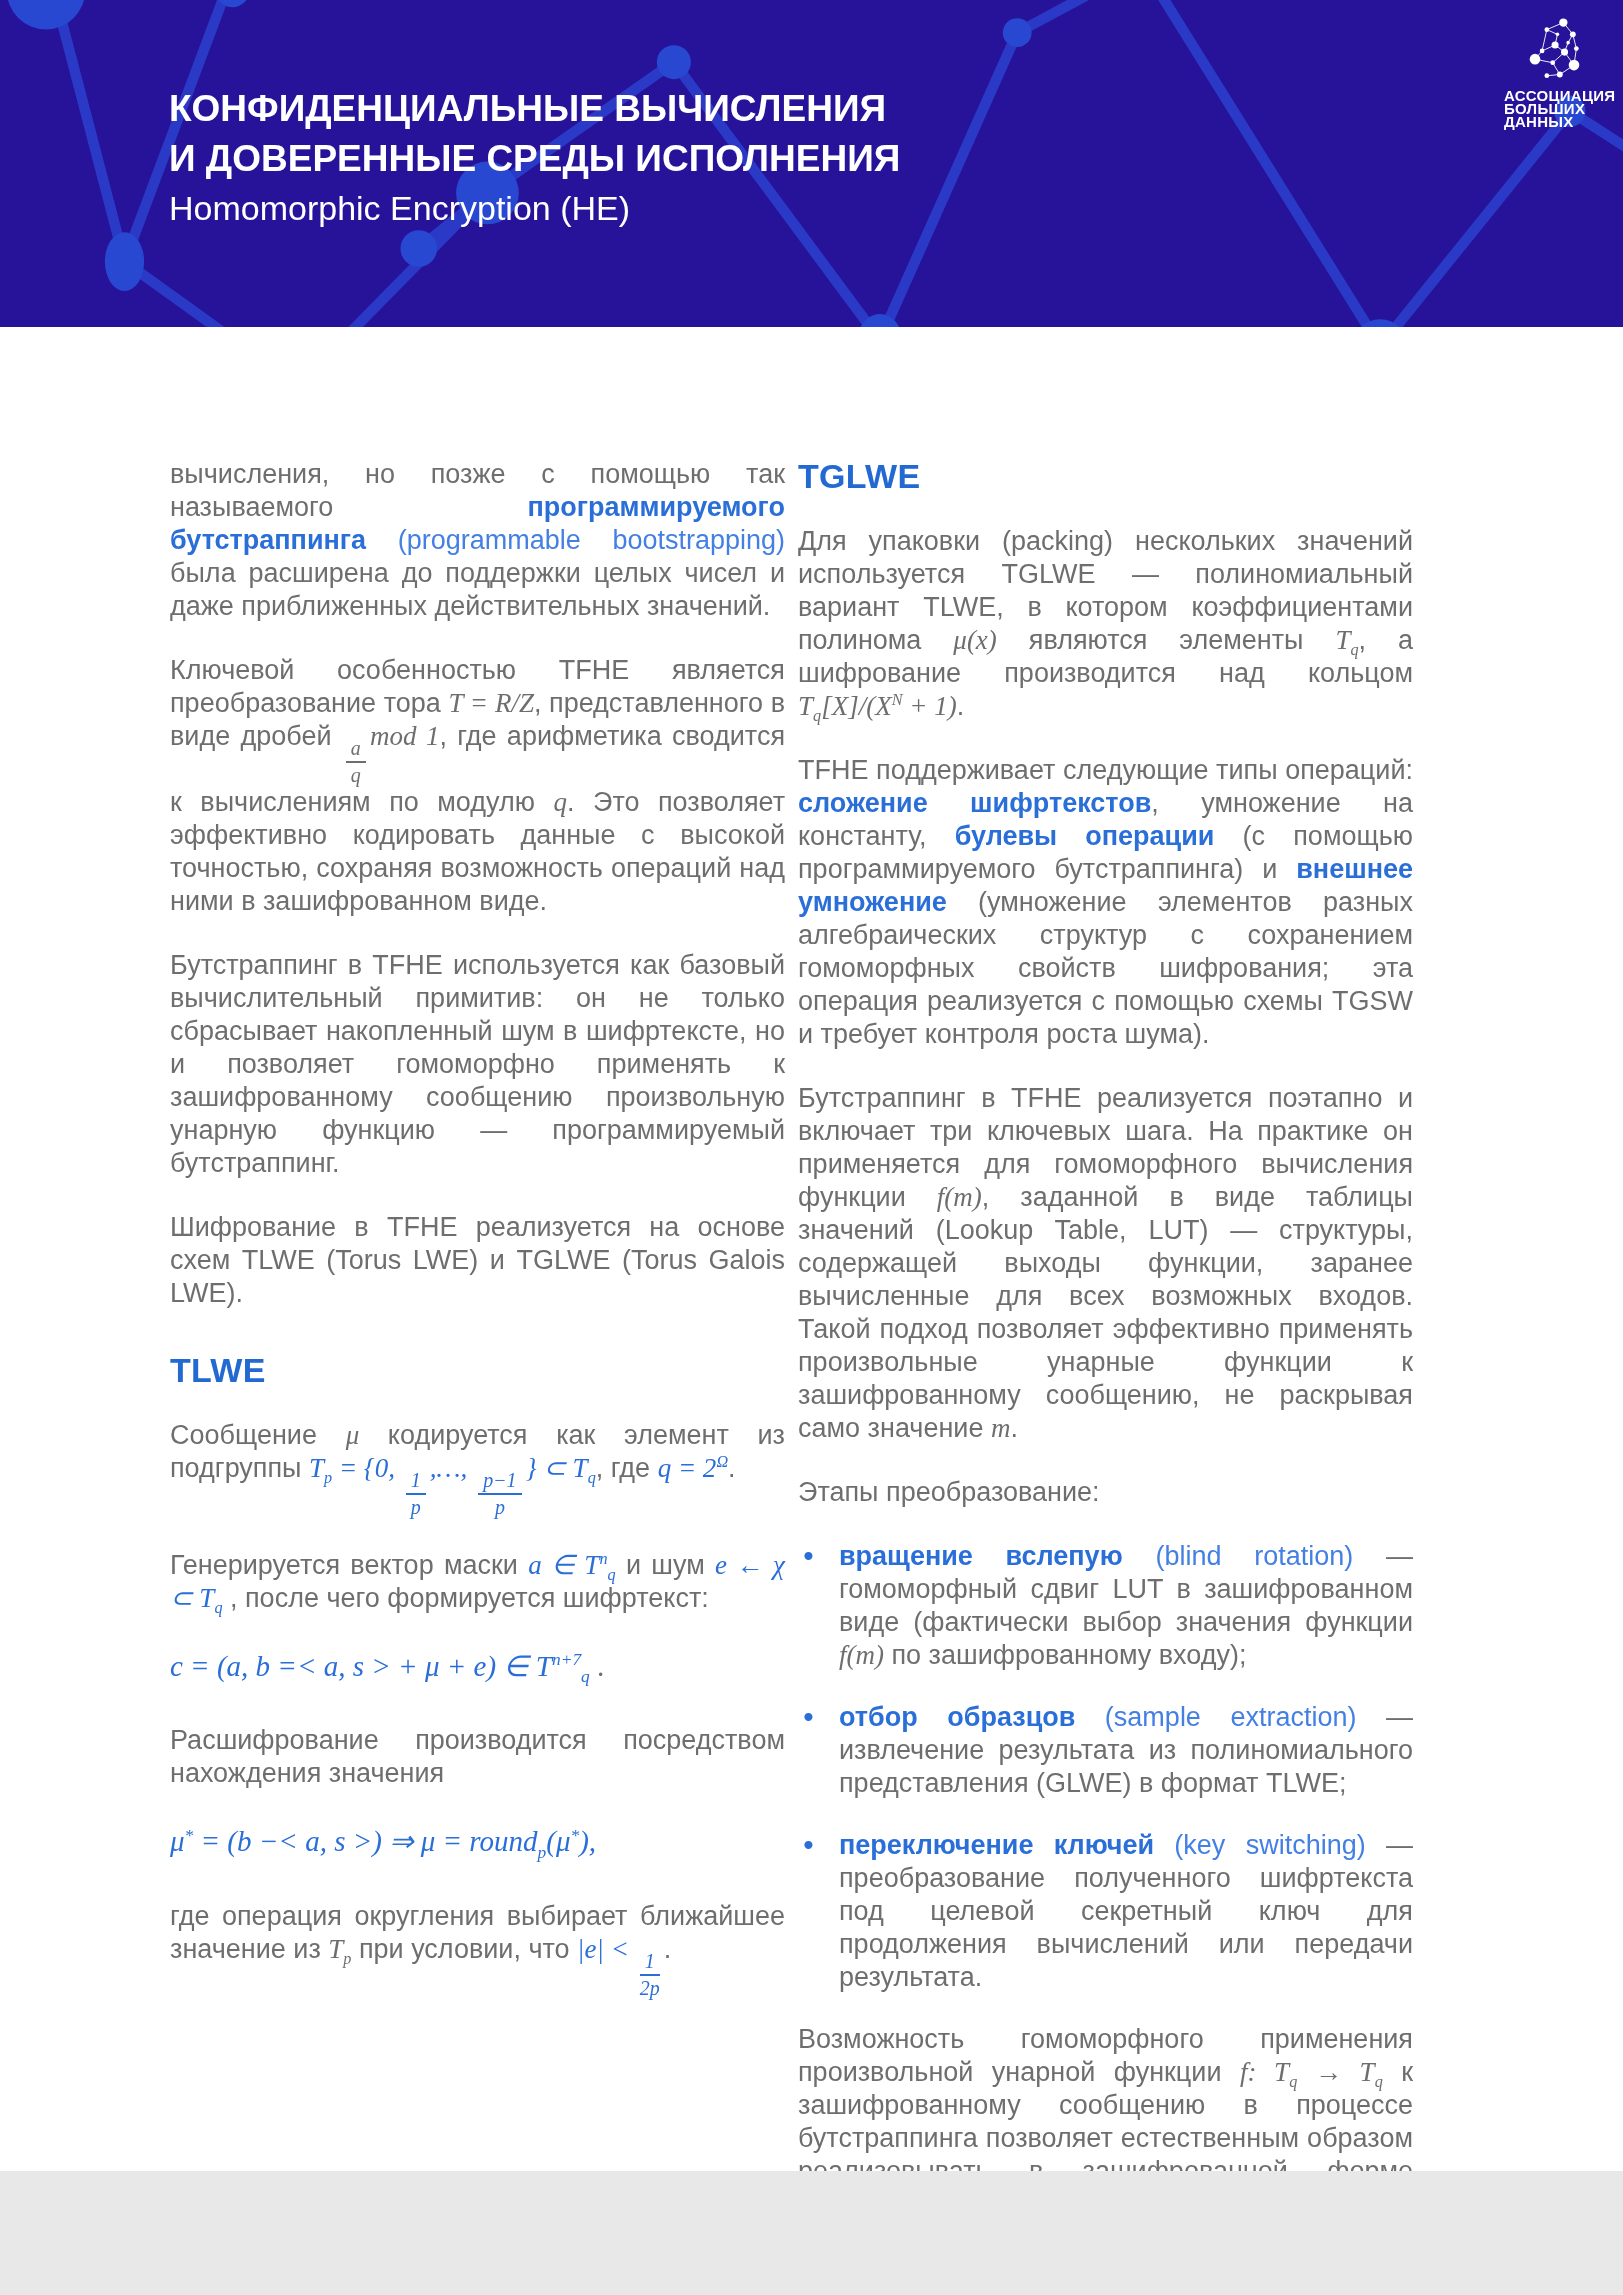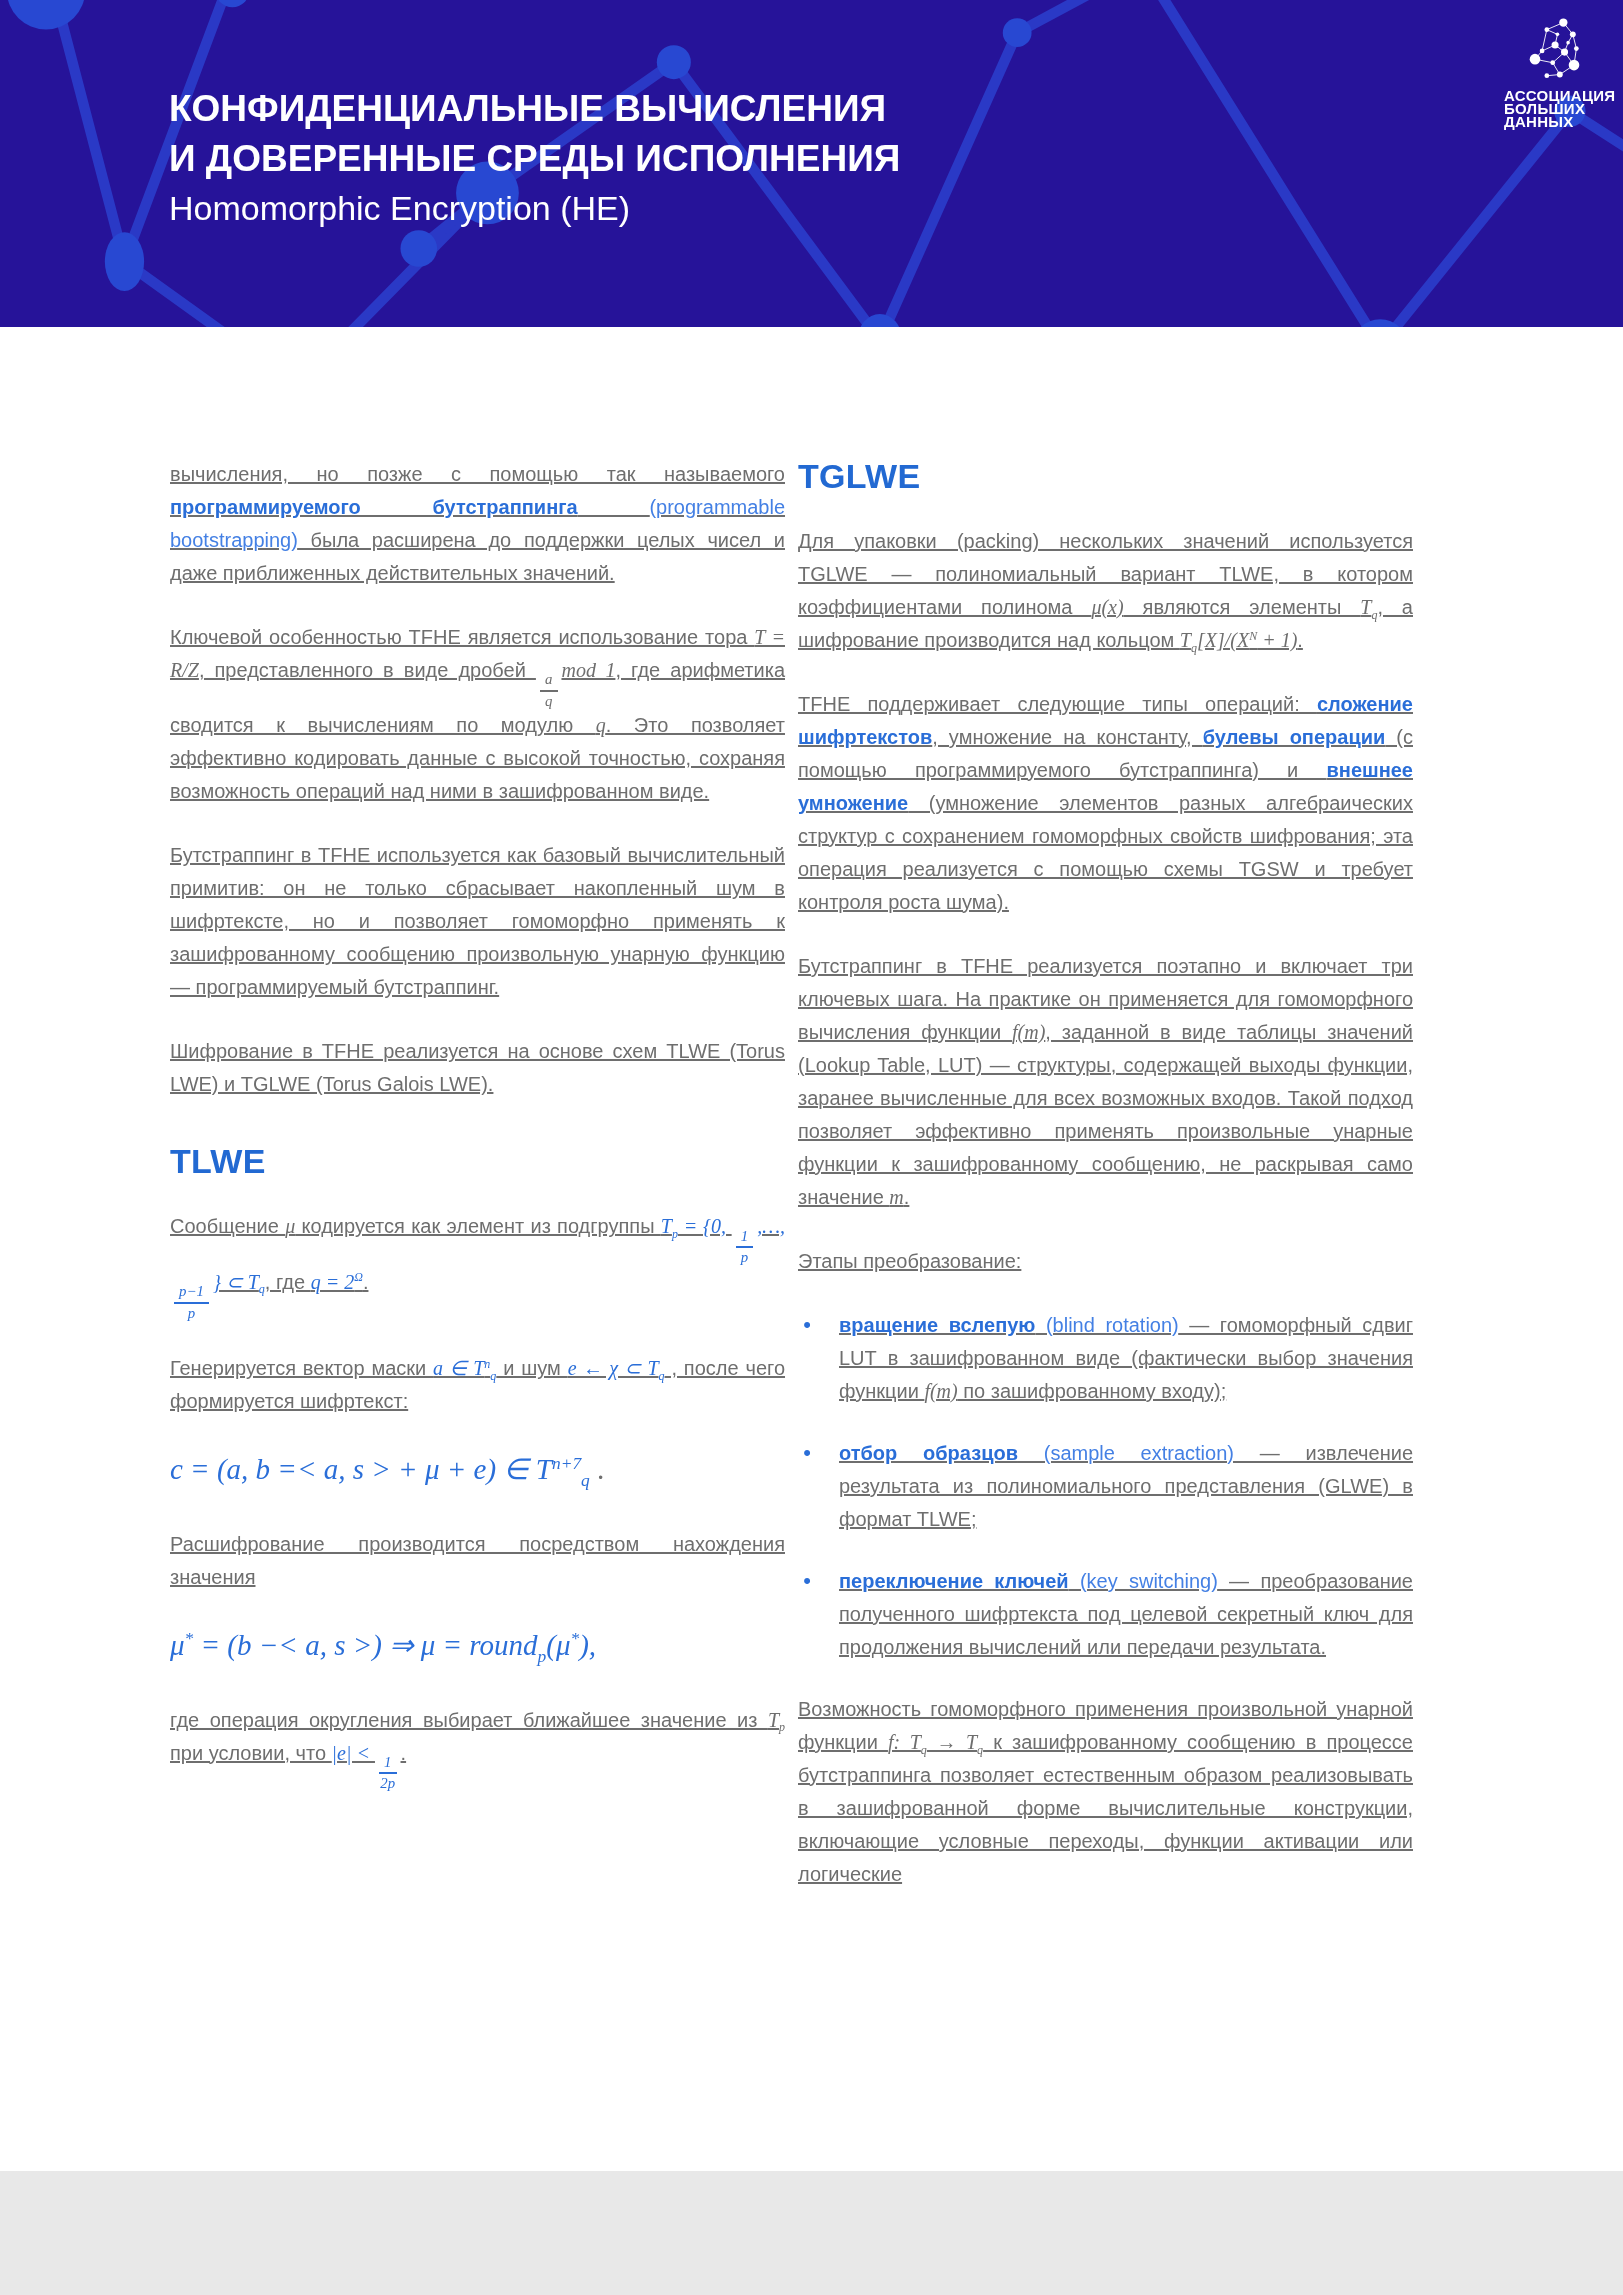--- a/index.html
+++ b/index.html
@@ -24,22 +24,22 @@
   .logo { position:absolute; left:1498px; top:15.7px; width:105px; color:#ffffff; z-index:2; }
   .logo svg { display:block; margin-left:23.6px; }
   .logo-text { margin-top:2.6px; padding-left:5.9px; font-size:15px; font-weight:700; line-height:13px; letter-spacing:0.3px; }
 
   
   .col { position:absolute; top:458px; width:615px; }
   .col-left  { left:170px;  }
   .col-right { left:798px; top:457px; }
 
   .para, .bullet {
-    font-size:20px; line-height:33px; color:#6e6e6e;
-    text-align:justify; margin:0 0 31px;text-decoration:underline;
+    font-size:27px; line-height:33px; color:#6e6e6e;
+    text-align:justify; margin:0 0 31px;
   }
   .sec-heading {
     font-size:34px; font-weight:700; color:#2269d2;
     margin:41px 0 29px; letter-spacing:0.3px;
   }
   .col-right .sec-heading:first-child { margin-top:0; }
 
   .bullet { position:relative; padding-left:41px; margin-bottom:29px; }
   .bullet-dot { position:absolute; left:5.2px; top:-1.3px; color:#2a6ed8; font-size:1.1em; }
 
@@ -158,21 +158,21 @@
       <div class="logo-text">
         <div>АССОЦИАЦИЯ</div>
         <div>БОЛЬШИХ ДАННЫХ</div>
       </div>
     </div>
   </header>
 
   <main>
     <section class="col col-left">
         <p class="para"><span class="n">вычисления, но позже с помощью так называемого </span><span class="bb">программируемого бутстраппинга</span><span class="n"> </span><span class="bl">(programmable bootstrapping)</span><span class="n"> была расширена до поддержки целых чисел и даже приближенных действительных значений.</span></p>
-        <p class="para"><span class="n">Ключевой особенностью TFHE является использование тора </span><span class="fg">T = R/Z</span><span class="n">, представленного в виде дробей </span><span class="frac fg">
+        <p class="para"><span class="n">Ключевой особенностью TFHE является преобразование тора </span><span class="fg">T = R/Z</span><span class="n">, представленного в виде дробей </span><span class="frac fg">
             <span class="fnum">a</span>
             <span class="fden">q</span>
           </span><span class="fg">mod 1</span><span class="n">, где арифметика сводится к вычислениям по модулю </span><span class="fg">q</span><span class="n">. Это позволяет эффективно кодировать данные с высокой точностью, сохраняя возможность операций над ними в зашифрованном виде.</span></p>
         <p class="para"><span class="n">Бутстраппинг в TFHE используется как базовый вычислительный примитив: он не только сбрасывает накопленный шум в шифртексте, но и позволяет гомоморфно применять к зашифрованному сообщению произвольную унарную функцию — программируемый бутстраппинг.</span></p>
         <p class="para"><span class="n">Шифрование в TFHE реализуется на основе схем TLWE (Torus LWE) и TGLWE (Torus Galois LWE).</span></p>
         <h2 class="sec-heading">TLWE</h2>
         <p class="para"><span class="n">Сообщение </span><span class="fg">μ</span><span class="n"> кодируется как элемент из подгруппы </span><span class="fb">T</span><sub class="fb">p</sub><span class="fb"> = {0, </span><span class="frac fb">
             <span class="fnum">1</span>
             <span class="fden">p</span>
           </span><span class="fb">,…, </span><span class="frac fb">

